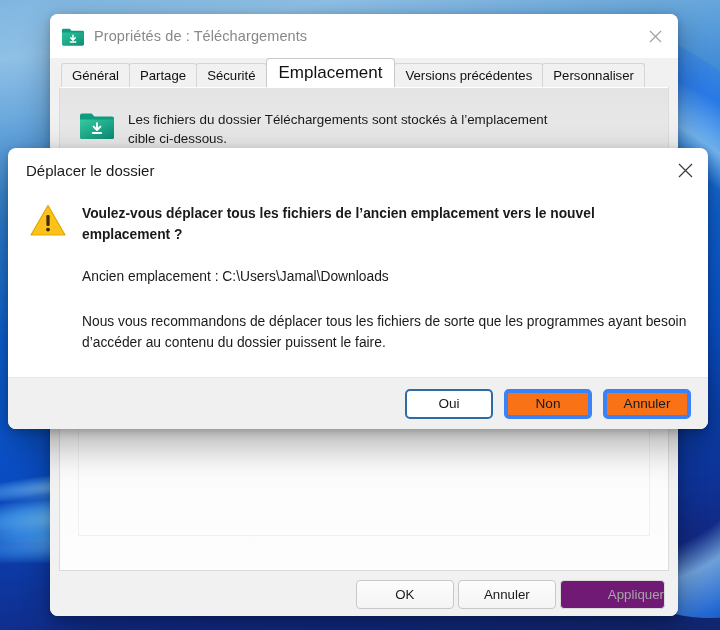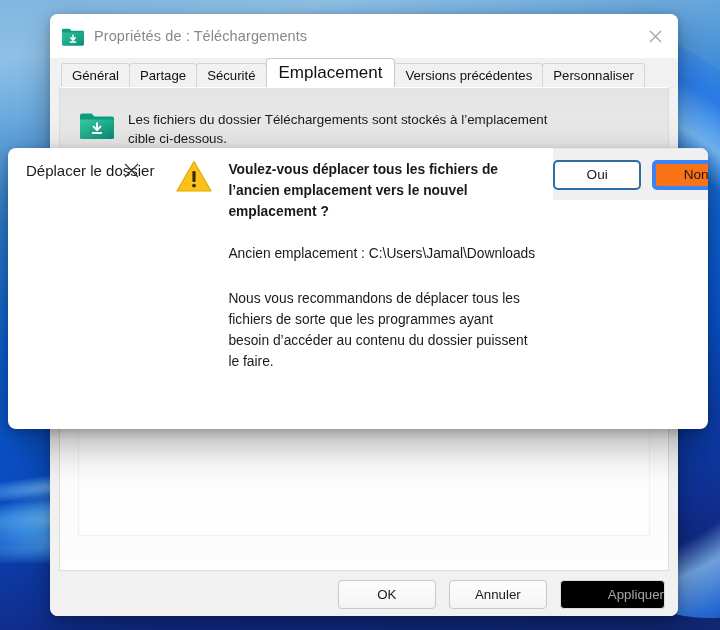--- a/index.html
+++ b/index.html
@@ -186,51 +186,51 @@
   }
 
   
   #props-footer {
     position: absolute;
     left: 0; right: 0; bottom: 0;
     height: 44px;
     display: flex;
     justify-content: flex-end;
     align-items: center;
-    gap: 13px;
+    gap: 4px;
     padding-right: 13px;
     background: #f1f1f1;
   }
   .win-btn {
     min-width: 98px;
     height: 29px;
     font-size: 13.3px;
     font-family: "Liberation Sans", sans-serif;
     color: #1a1a1a;
     background: linear-gradient(to bottom,#fdfdfd,#f4f4f4);
     border: 1px solid #c8c8c8;
     border-radius: 4px;
     cursor: default;
     display: flex; align-items: center; justify-content: center;
   }
-  .win-btn.disabled { color: #a5a5a5; background:#000000; border-color:#dcdcdc;padding-left:47px; }
+  .win-btn.disabled { color: #a5a5a5; background:#701a75; border-color:#dcdcdc;padding-left:47px; }
 
   
   #move-dialog {
     position: absolute;
     left: 8px;
     top: 148px;
     width: 700px;
     height: 281px;
     background: #ffffff;
     border-radius: 8px;
     box-shadow: 0 14px 40px rgba(0,0,0,0.34), 0 3px 10px rgba(0,0,0,0.20);
     overflow: hidden;
     display: flex;
-    flex-direction: row;
+    flex-direction: column;
   }
   #move-titlebar {
     height: 44px;
     display: flex;
     align-items: center;
     padding-left: 18px;
     position: relative;
     flex: 0 0 auto;
   }
   #move-title-text {

